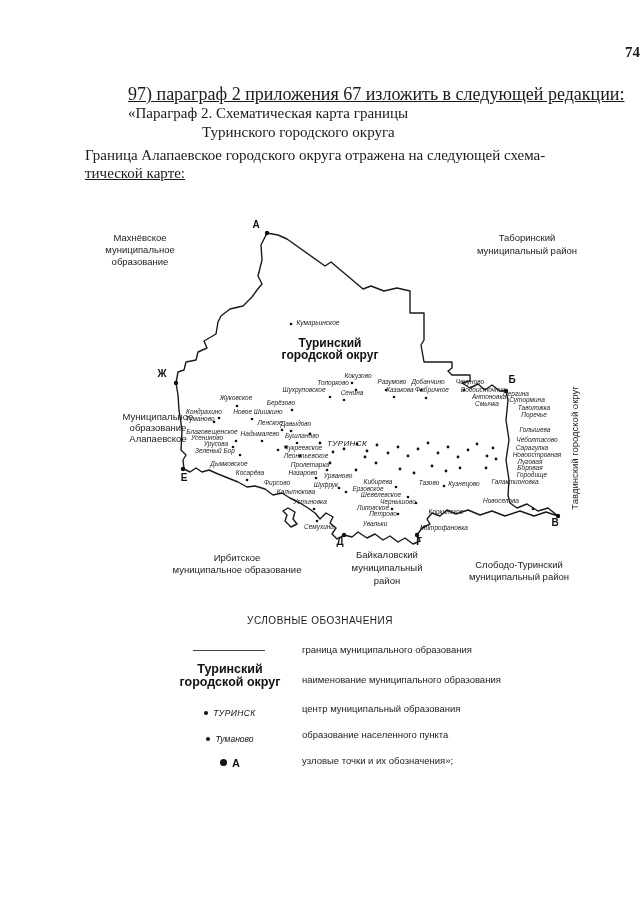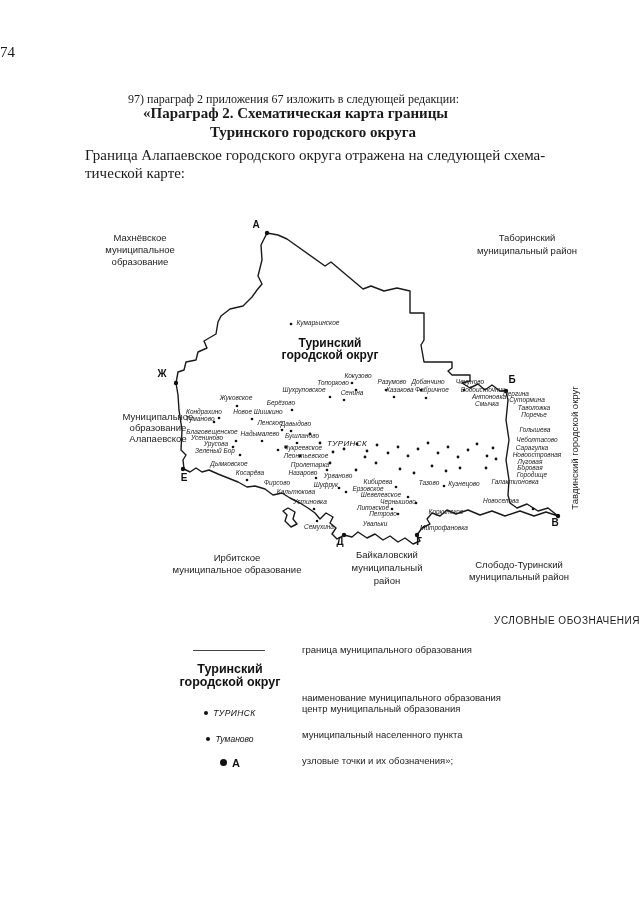--- a/index.html
+++ b/index.html
@@ -1,35 +1,35 @@
 <!DOCTYPE html>
 <html><head>
 <meta charset="utf-8">
 <style>
   html,body{margin:0;padding:0;}
   body{width:640px;height:905px;background:#ffffff;position:relative;overflow:hidden;
        font-family:"Liberation Serif",serif;color:#1a1a1a;}
   .abs{position:absolute;}
   
-  .pagenum{top:44px;left:0;width:640px;text-align:left;font-size:15px;}
-  .para1{top:92px;left:128px;font-size:12px;}
-  .head1{top:105px;left:143px;font-size:15px;font-weight:bold;}
-  .head2{top:124px;left:202px;font-size:15px;font-weight:bold;margin-left:8px;}
+  .pagenum{top:44px;left:0;width:640px;text-align:right;font-size:15px;font-weight:bold;}
+  .para1{top:84px;left:128px;font-size:18px;text-decoration:underline;}
+  .head1{top:105px;left:128px;font-size:15px;font-weight:normal;}
+  .head2{top:124px;left:202px;font-size:15px;font-weight:normal;}
   .body1{top:147px;left:85px;width:478px;font-size:15px;}
-  .body2{top:165px;left:85px;font-size:15px;}
+  .body2{top:165px;left:85px;font-size:15px;text-decoration:underline;}
   
   svg{position:absolute;top:0;left:0;}
   .stl{font:italic 6.5px "Liberation Sans",sans-serif;fill:#222;text-anchor:middle;}
   .region{font:9.5px "Liberation Sans",sans-serif;fill:#222;text-anchor:middle;}
   .node-l{font:bold 10px "Liberation Sans",sans-serif;fill:#111;text-anchor:middle;}
   .okr{font:bold 12px "Liberation Sans",sans-serif;fill:#111;text-anchor:middle;}
   .city{font:italic 8px "Liberation Sans",sans-serif;fill:#111;text-anchor:middle;letter-spacing:.4px;}
   .dot{fill:#111;}
   
-  .lg-title{top:615px;left:0;width:672px;text-align:right;font:10px "Liberation Sans",sans-serif;letter-spacing:.5px;}
+  .lg-title{top:615px;left:0;width:672px;text-align:center;font:10px "Liberation Sans",sans-serif;letter-spacing:.5px;}
   .lg-label{position:absolute;left:302px;font:9.5px "Liberation Sans",sans-serif;color:#222;}
   .lg-sym{position:absolute;left:150px;width:160px;text-align:center;font-family:"Liberation Sans",sans-serif;color:#111;}
   .lg-line{position:absolute;left:193px;top:650px;width:72px;border-top:1.5px solid #444;}
   .lg-bold{font-weight:bold;font-size:12.5px;line-height:13px;}
   .sym-row{display:inline-flex;align-items:center;gap:5px;}
   .d4{width:4px;height:4px;border-radius:50%;background:#111;display:inline-block;}
   .d7{width:7px;height:7px;border-radius:50%;background:#111;display:inline-block;}
   .it-caps{font:italic 8.5px "Liberation Sans",sans-serif;letter-spacing:.4px;}
   .it{font:italic 8.5px "Liberation Sans",sans-serif;}
   .nd{font:bold 11px "Liberation Sans",sans-serif;}
@@ -238,37 +238,37 @@
 
 <div class="abs lg-title" style="width:640px">УСЛОВНЫЕ ОБОЗНАЧЕНИЯ</div>
 
 <div class="lg-line"></div>
 <div class="lg-label" style="top:644px">граница муниципального образования</div>
 
 <div class="lg-sym lg-bold" style="top:663px">
   <div>Туринский</div>
   <div>городской округ</div>
 </div>
-<div class="lg-label" style="top:692px">наименование муниципального образования</div>
+<div class="lg-label" style="top:674px">наименование муниципального образования</div>
 
 <div class="lg-sym" style="top:701px">
   <span class="sym-row">
       <span class="d4"></span>
   <span class="it-caps">ТУРИНСК</span>
     </span>
 </div>
 <div class="lg-label" style="top:703px">центр муниципальный образования</div>
 
 <div class="lg-sym" style="top:727px">
   <span class="sym-row">
       <span class="d4"></span>
   <span class="it">Туманово</span>
     </span>
 </div>
-<div class="lg-label" style="top:729px">муниципальный населенного пункта</div>
+<div class="lg-label" style="top:729px">образование населенного пункта</div>
 
 <div class="lg-sym" style="top:752px">
   <span class="sym-row">
       <span class="d7"></span>
   <span class="nd">А</span>
     </span>
 </div>
 <div class="lg-label" style="top:755px">узловые точки и их обозначения»;</div>
 
 </body></html>

